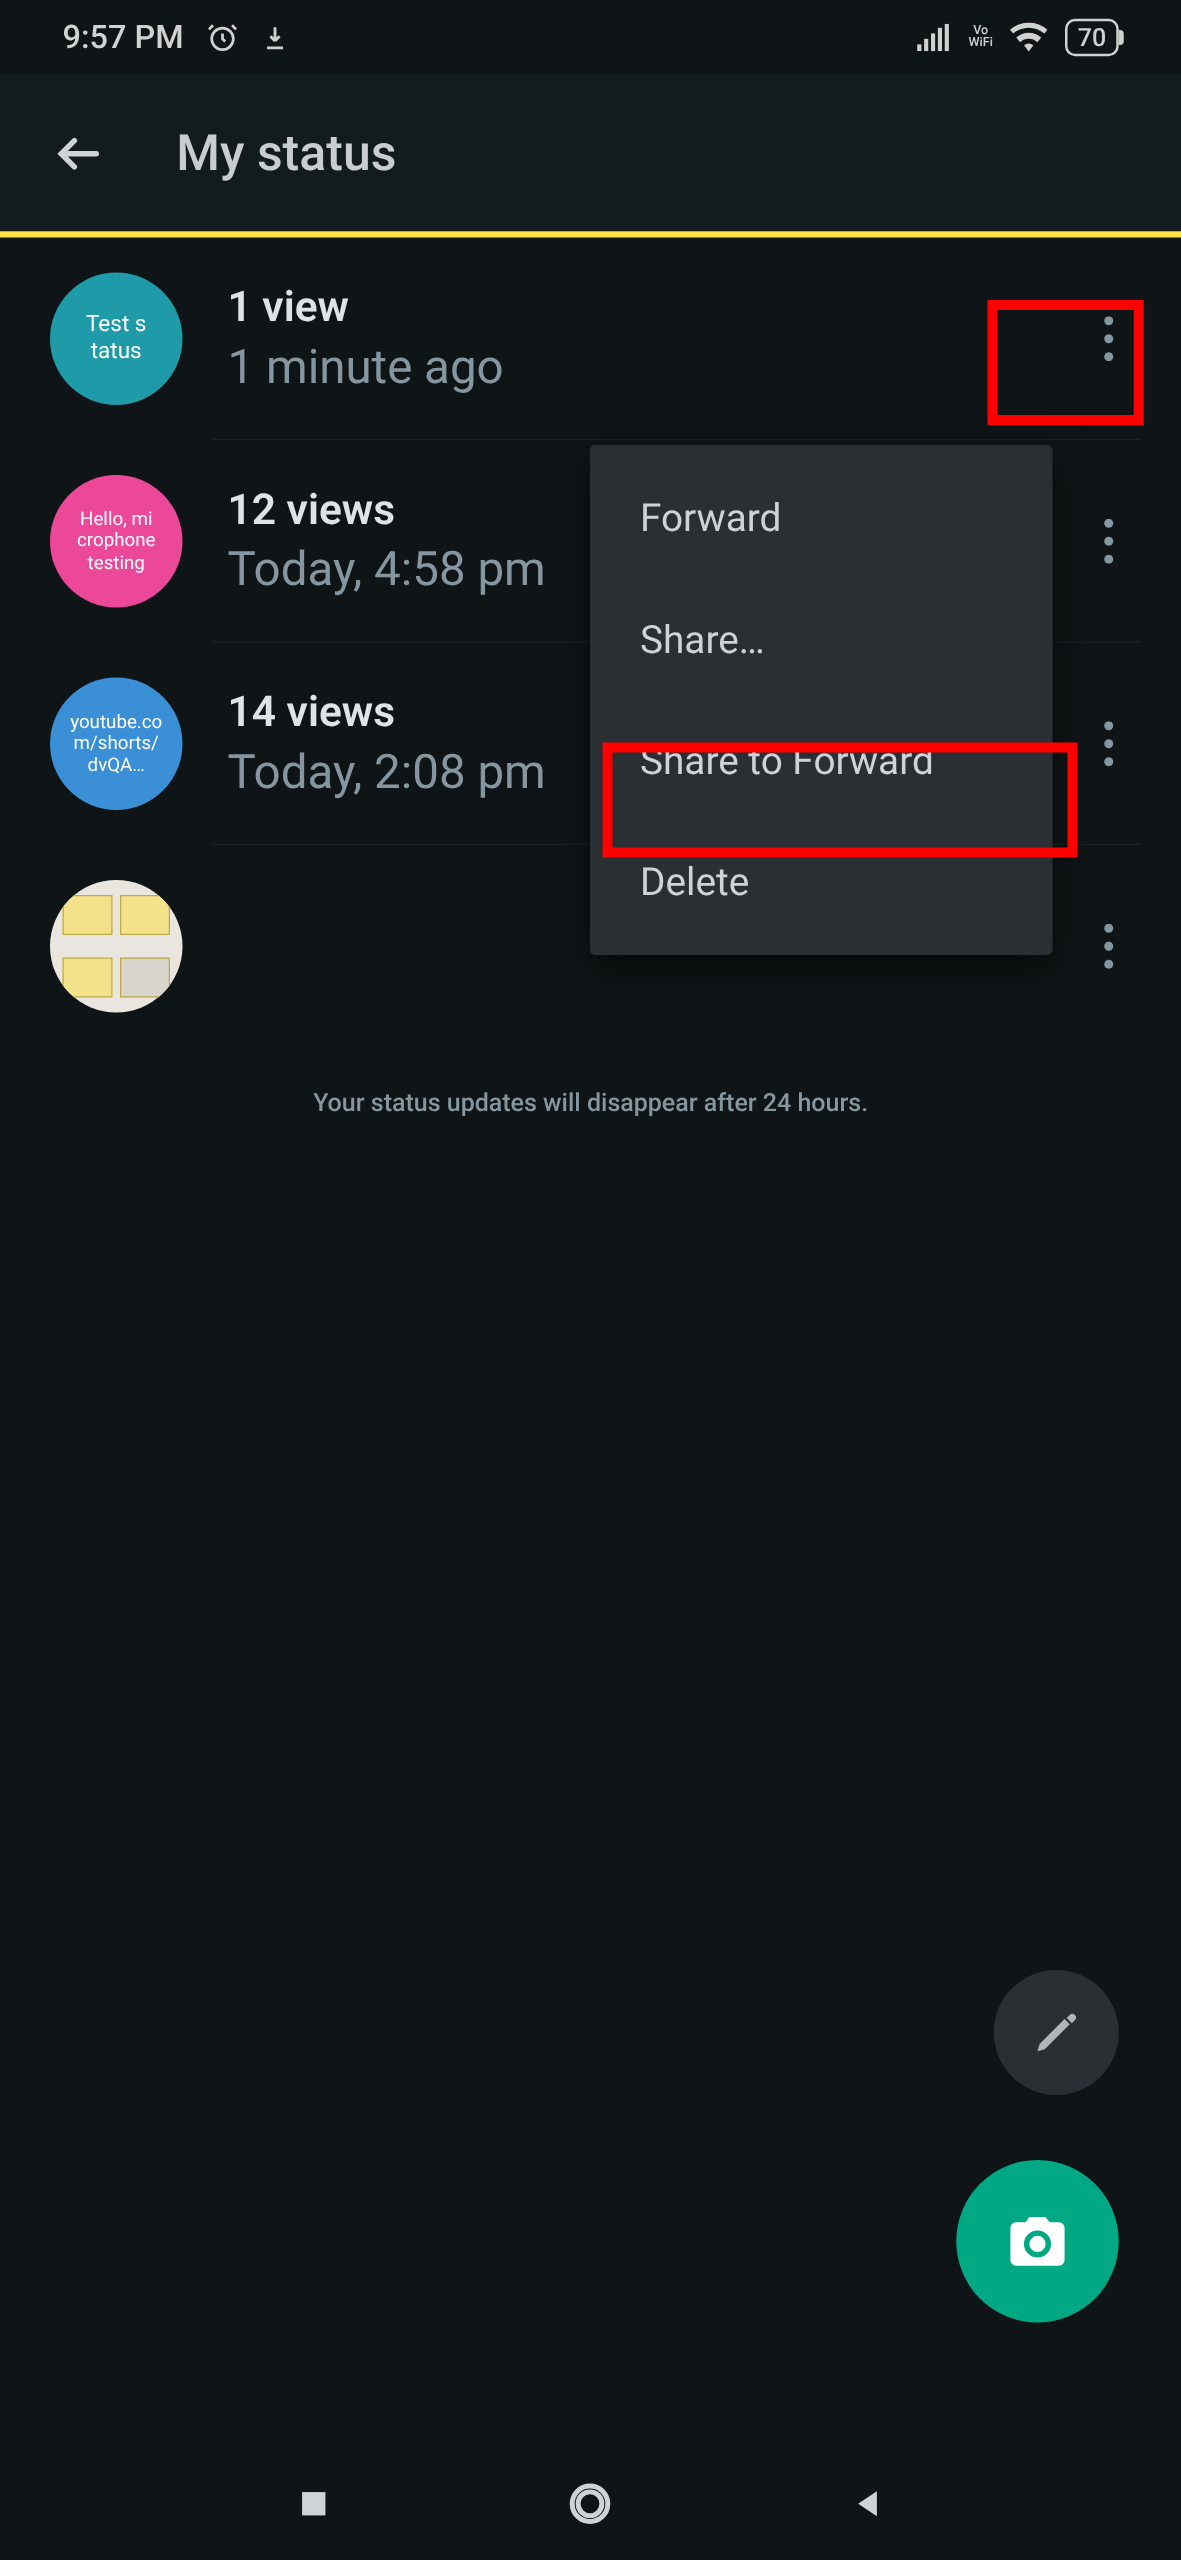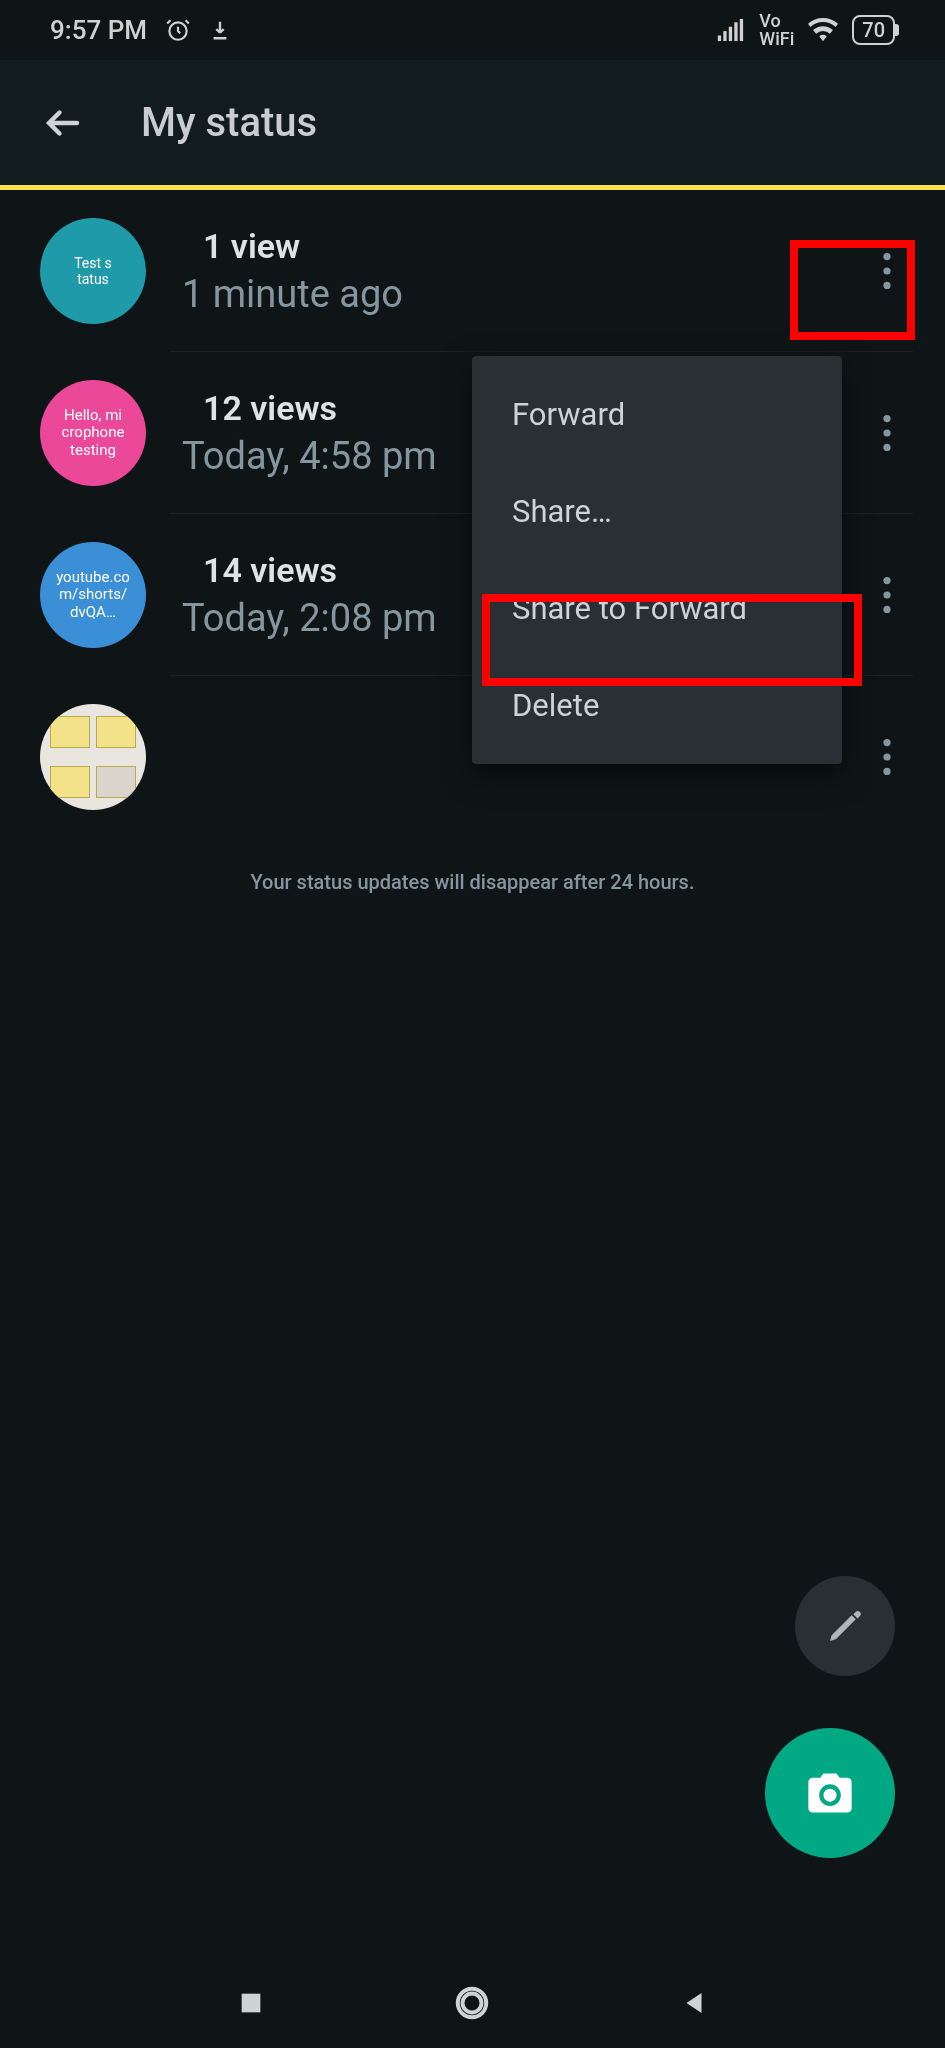--- a/index.html
+++ b/index.html
@@ -17,21 +17,21 @@
     display: flex;
     align-items: center;
     padding: 0 50px;
     font-size: 26px;
     color: #d1d1d1;
     font-weight: 500;
   }
   .statusbar .left { display: flex; gap: 18px; }
   .statusbar .right { margin-left: auto; display: flex; align-items: center; gap: 14px; }
   .sb-icon { display: inline-flex; align-items: center; justify-content: center; }
-  .vowifi { font-size: 18px; line-height: 1; }
+  .vowifi { font-size: 10px; line-height: 1; text-align: center; }
 
   
   .appbar {
     height: 130px;
     display: flex;
     align-items: center;
     padding: 0 40px;
     background: #121b1d;
     border-bottom: 5px solid #fde047;
     gap: 55px;
@@ -56,38 +56,38 @@
     position: absolute;
     left: 170px; right: 32px; bottom: 0;
     height: 1px;
     background: #1a2224;
   }
   .thumb {
     width: 106px; height: 106px;
     border-radius: 50%;
     display: flex; align-items: center; justify-content: center;
     flex-shrink: 0;
-    font-size: 14px;
+    font-size: 18px;
     line-height: 1.15;
     text-align: center;
     color: #fff;
     padding: 6px;
     overflow: hidden;
     word-break: break-word;
   }
   .thumb.teal { background: #1f9aa8; }
   .thumb.olive { background: #ec4899; font-size: 15px; }
   .thumb.blue  { background: #3a8fd6; font-size: 15px; }
   .thumb.image {
     background: #e9e6df;
     overflow: hidden;
     position: relative;
   }
   .meta { margin-left: 36px; display: flex; flex-direction: column; gap: 6px; }
-  .views { font-size: 34px; font-weight: 600; color: #dfe3e5; margin-left: 21px; }
+  .views { font-size: 34px; font-weight: 600; color: #dfe3e5; }
   .time  { font-size: 38px; color: #8696a0; }
   .dots {
     margin-left: auto;
     width: 52px; height: 52px;
     display: flex; align-items: center; justify-content: center;
   }
   .dots svg { width: 8px; height: 36px; }
 
   
   .footer-note {

